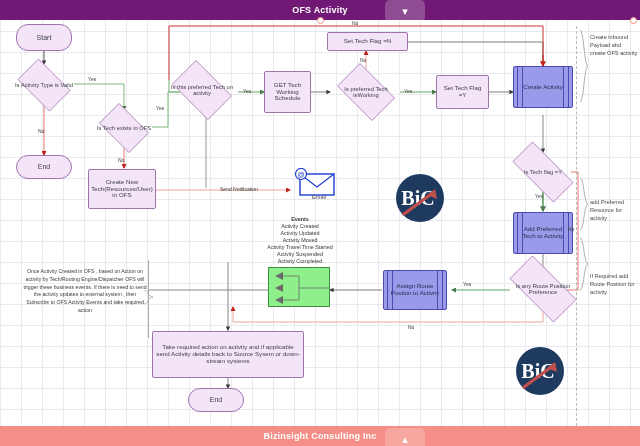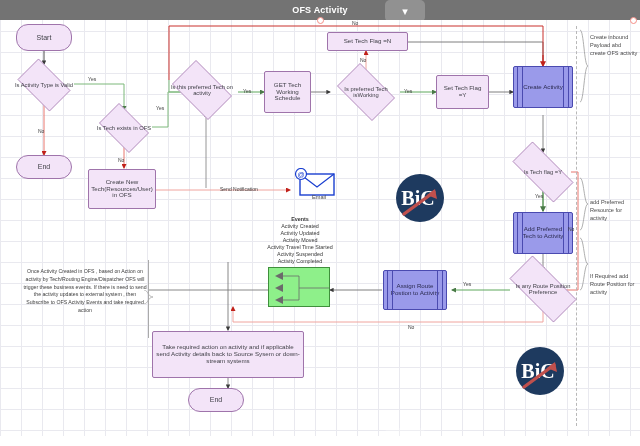--- a/index.html
+++ b/index.html
@@ -14,21 +14,21 @@
   .grid{
     position:absolute;left:0;top:10px;width:640px;height:426px;
     background-image:
       linear-gradient(to right,#e9e9ef 1px,transparent 1px),
       linear-gradient(to bottom,#e9e9ef 1px,transparent 1px);
     background-size:21px 21px;
     z-index:0;
   }
   .bar{
     position:absolute;left:0;width:640px;height:20px;
-    background:#737373;
+    background:#701a75;
     color:#ffffff;
     display:flex;align-items:center;justify-content:center;
     font-size:9px;font-weight:bold;letter-spacing:.2px;
     z-index:40;
   }
   .bar.top{top:0;}
   .bar.bottom{bottom:0;background:#f58e86;}
   .bar-handle{
     position:absolute;width:40px;height:22px;border-radius:5px;
     background:rgba(255,255,255,.22);
@@ -337,17 +337,20 @@
     <div>Activity Suspended</div>
     <div>Activity Completed</div>
   </div>
 
   <div class="bigtext" style="left:22px;top:268px;width:126px;">Once Activity Created in OFS , based on Action on activity  by Tech/Routing Engine/Dispatcher OFS will  trigger these business events.                  If there is need to send the activity updates to external system , then Subscribe to OFS Activity Events and take required action</div>
   <div style="position:absolute;left:148px;top:260px;height:78px;border-left:1px solid #aaa;z-index:18;"></div>
   <svg style="position:absolute;left:144px;top:290px;width:10px;height:14px;z-index:18;">
     <path d="M0,0 C4,0 4,7 9,7 C4,7 4,14 0,14" stroke="#aaa" stroke-width="0.8" fill="none"></path>
   </svg>
 
+  <div class="bar bottom">
+    <span>Bizinsight Consulting Inc</span>
+  </div>
   <div class="bar-handle b">
     <span>▴</span>
   </div>
 
 </div>
 
 </body></html>

